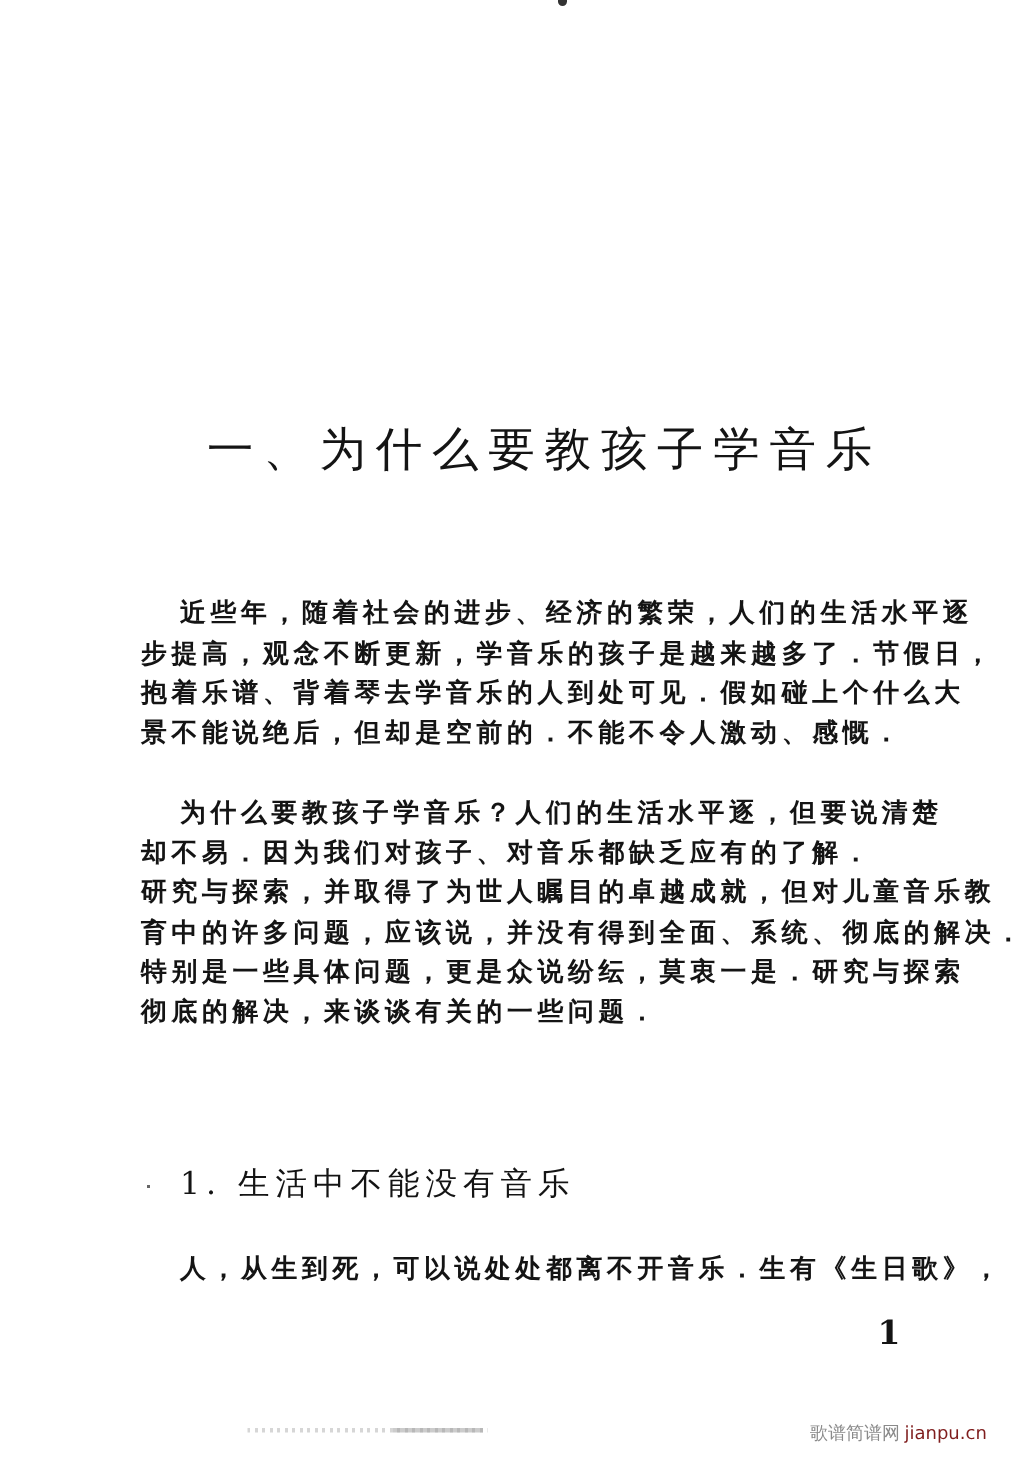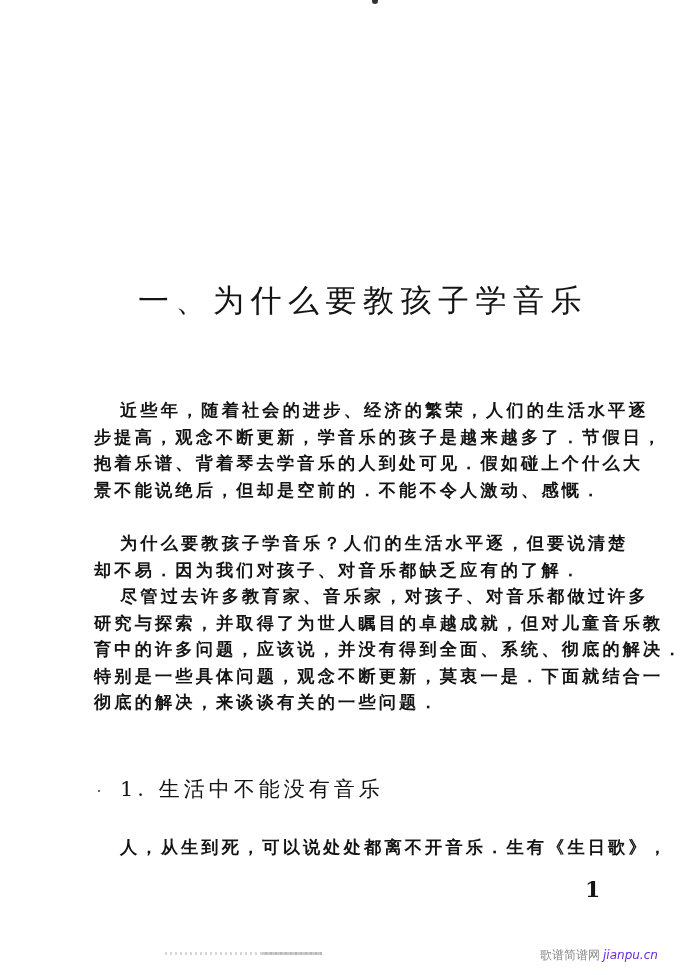--- a/index.html
+++ b/index.html
@@ -12,38 +12,38 @@
   .top-mark { position:absolute; left:372px; top:0; width:6px; height:4px; background:#333; border-radius:0 0 3px 3px; }
   .title {
     position:absolute; left:138px; top:280px; width:410px;
     font-size:31px; line-height:40px; letter-spacing:6.5px; font-weight:normal;
     white-space:nowrap; margin:0;
   }
   .para { position:absolute; left:94px; width:520px; margin:0; }
   .line {
     height:26.6px; line-height:26.6px; font-size:17.2px;
     white-space:nowrap; letter-spacing:3.15px; font-weight:bold;
-    font-family:Liberation Serif, serif;
+    font-family:Liberation Mono, monospace;
   }
   .indent { padding-left:26px; }
   .subheading {
     position:absolute; left:120px; top:772px; font-size:21px; line-height:34px;
     letter-spacing:4px; white-space:nowrap; margin:0; font-weight:normal;text-align:right;
   }
   .sub-dot { position:absolute; left:98px; top:790px; width:2px; height:2px; background:#666; }
   .last-line { position:absolute; left:120px; top:835px;text-align:center; }
   .page-number { position:absolute; left:585px; top:876px; font-size:22px; font-weight:bold; }
   .noise { position:absolute; left:165px; top:952px; width:160px; height:3px;
     background:repeating-linear-gradient(90deg,#bbb 0 2px,transparent 2px 5px); opacity:.6; }
   .noise2 { position:absolute; left:262px; top:952px; width:60px; height:3px; background:#999; opacity:.5; }
   .watermark {
     position:absolute; left:540px; top:947px; font-size:12px; color:#8a8a8a; white-space:nowrap;
     font-family:"DejaVu Sans", "Liberation Sans", sans-serif;
   }
-  .watermark .wm-url { color:#6d28d9; margin-left:3px;font-style:italic; }
+  .watermark .wm-url { color:#7f1d1d; margin-left:3px; }
 </style>
 </head>
 <body>
 
 <div class="page">
   <div class="top-mark"></div>
 
   <h1 class="title">一、为什么要教孩子学音乐</h1>
 
   <div class="para" style="top:398px;">
@@ -52,24 +52,23 @@
     <div class="line">抱着乐谱、背着琴去学音乐的人到处可见．假如碰上个什么大</div>
     <div class="line">景不能说绝后，但却是空前的．不能不令人激动、感慨．</div>
   </div>
 
   <div class="para" style="top:531px;">
     <div class="line indent">为什么要教孩子学音乐？人们的生活水平逐，但要说清楚</div>
     <div class="line">却不易．因为我们对孩子、对音乐都缺乏应有的了解．</div>
   </div>
 
   <div class="para" style="top:584px;">
-    <div class="line indent">尽管过去许多教育家、音乐家，对孩子、对音乐都做过许多</div>
     <div class="line">研究与探索，并取得了为世人瞩目的卓越成就，但对儿童音乐教</div>
     <div class="line">育中的许多问题，应该说，并没有得到全面、系统、彻底的解决．</div>
-    <div class="line">特别是一些具体问题，观念不断更新，莫衷一是．下面就结合一</div>
+    <div class="line">特别是一些具体问题，更是众说纷纭，莫衷一是．研究与探索</div>
     <div class="line">彻底的解决，来谈谈有关的一些问题．</div>
   </div>
 
   <div class="sub-dot"></div>
   <h2 class="subheading">1. 生活中不能没有音乐</h2>
 
   <div class="line last-line">人，从生到死，可以说处处都离不开音乐．生有《生日歌》，</div>
 
   <div class="page-number">1</div>
 

